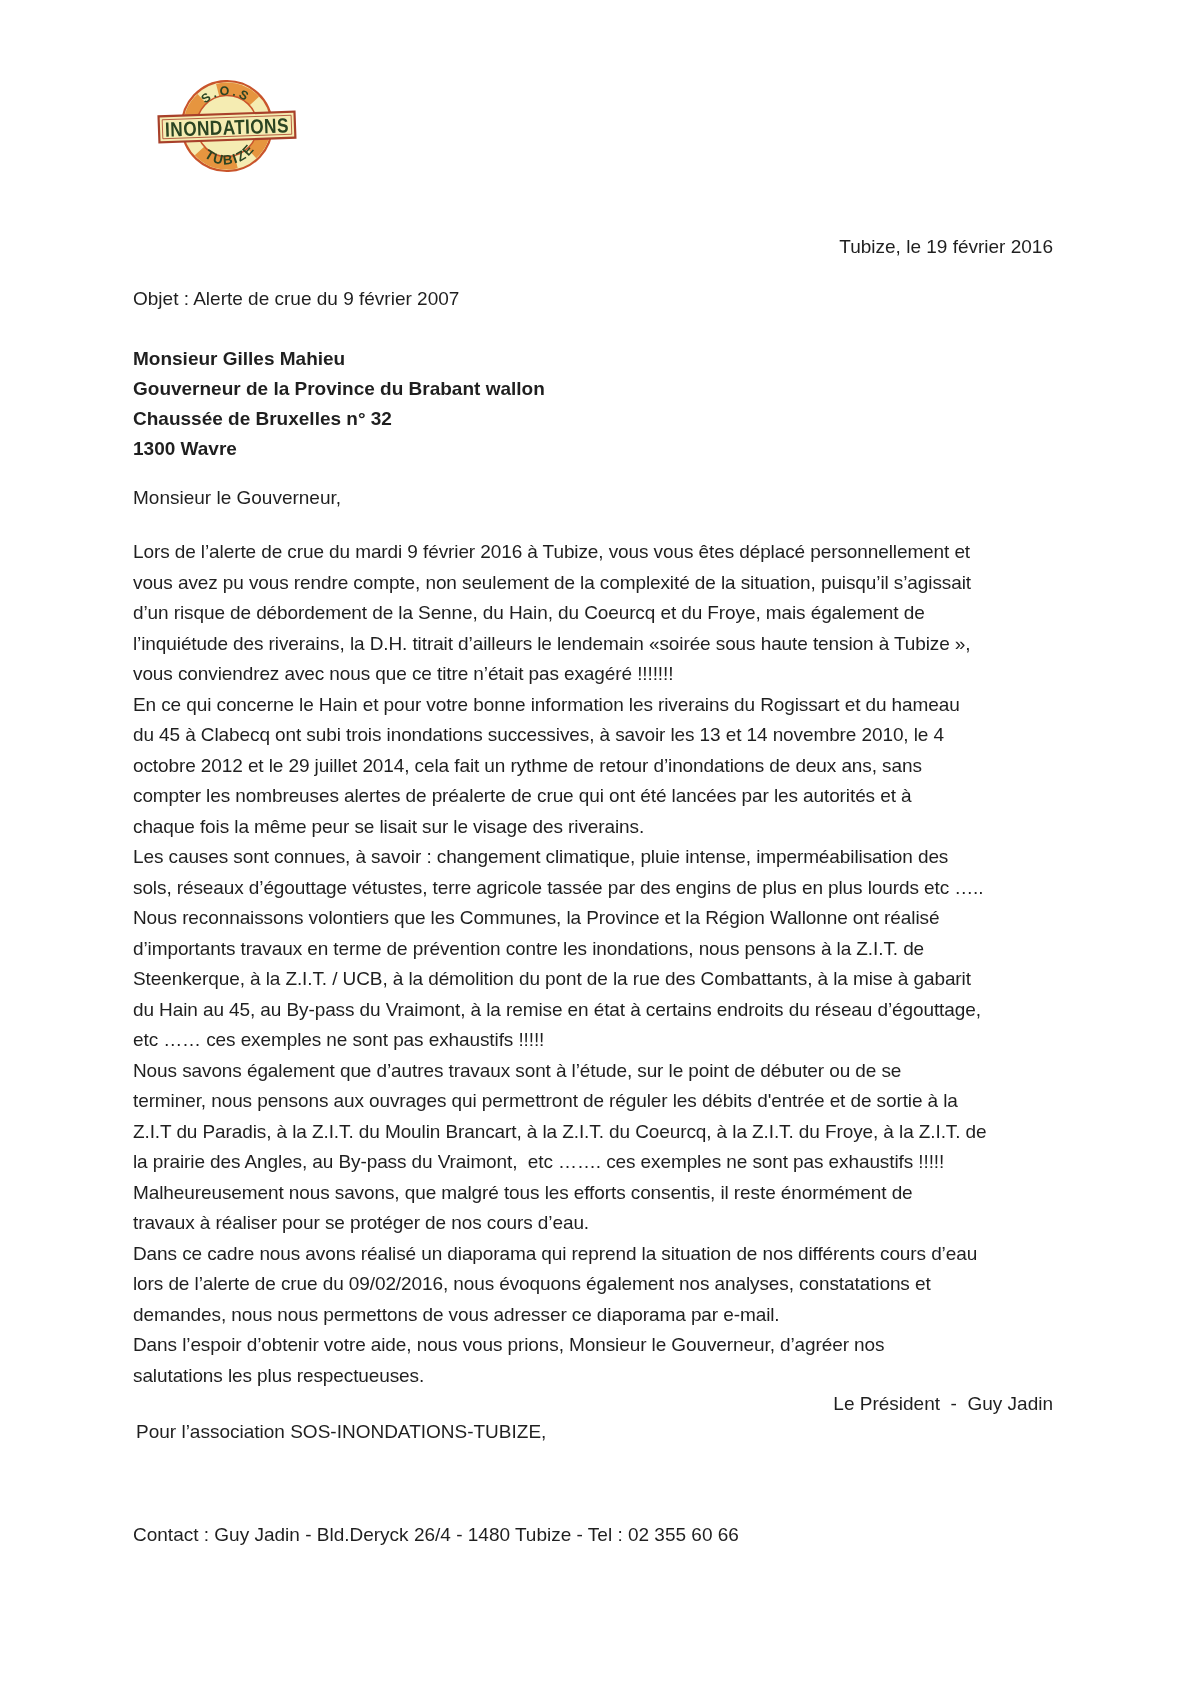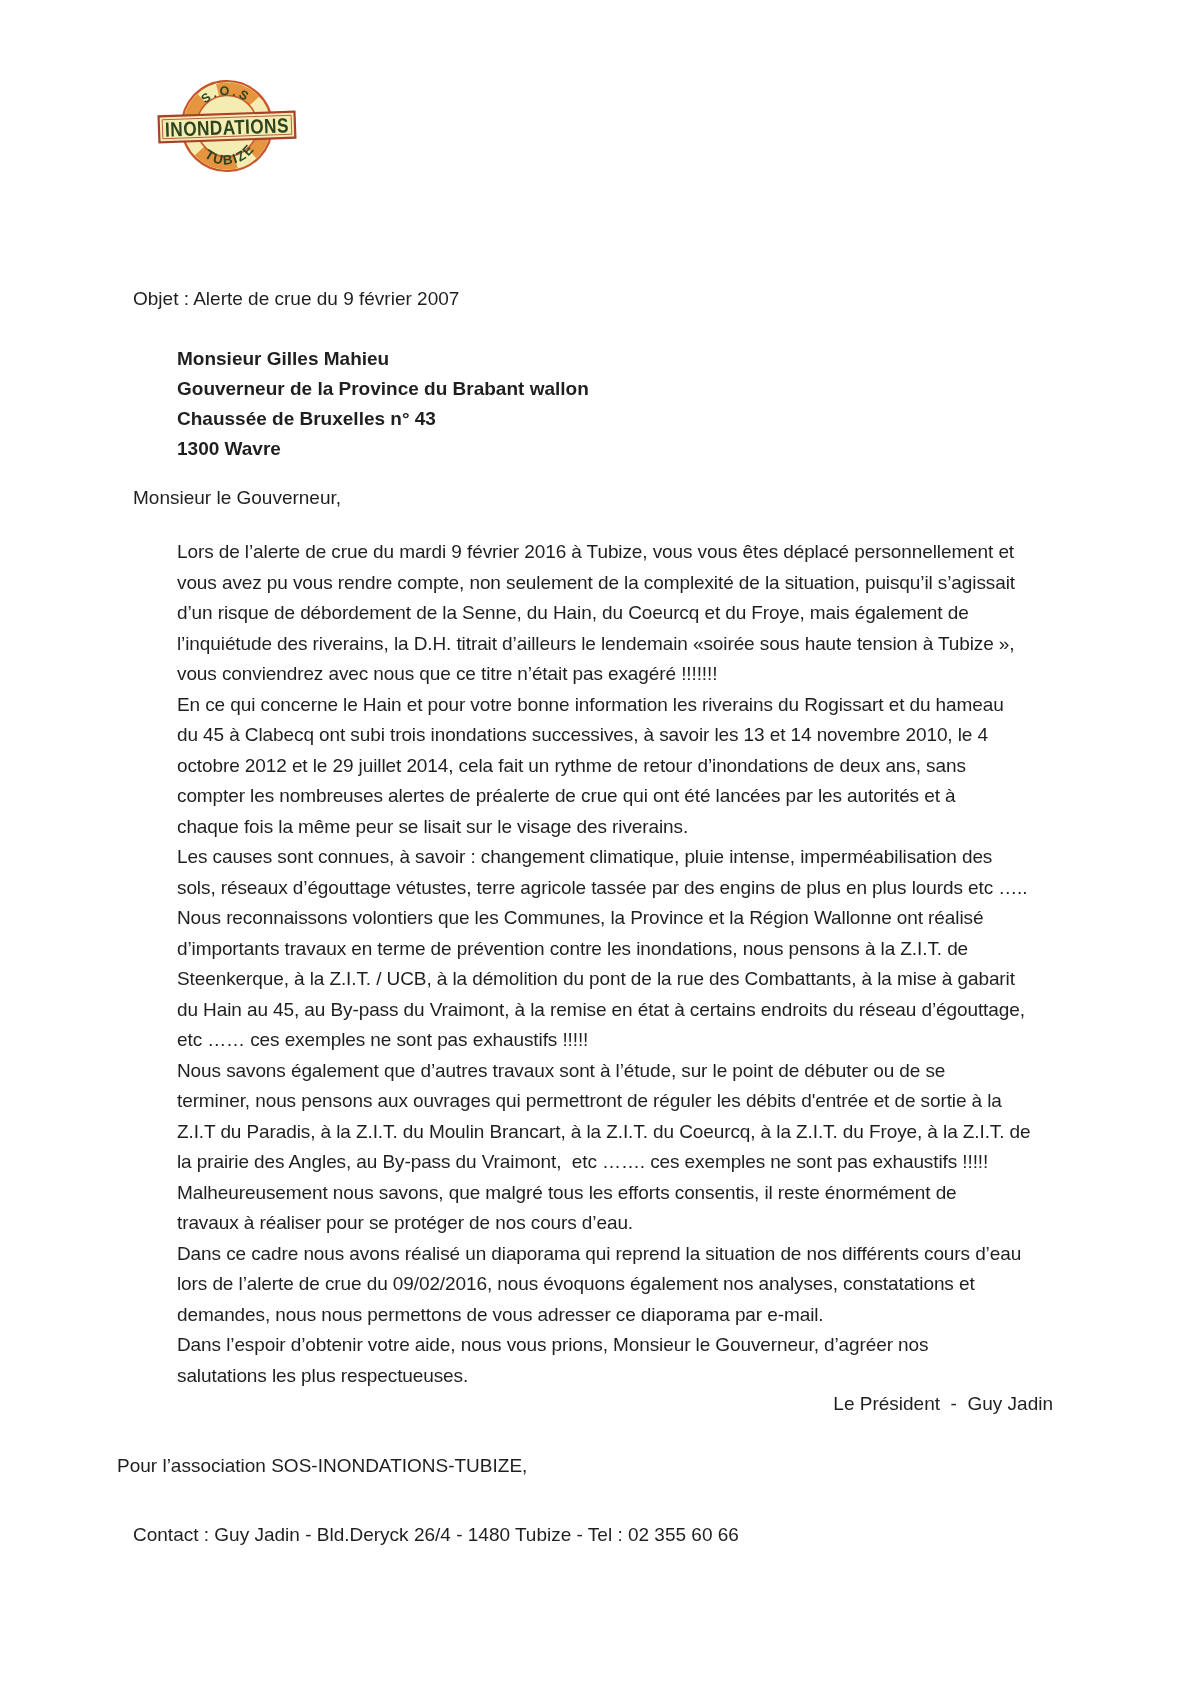--- a/index.html
+++ b/index.html
@@ -14,25 +14,25 @@
   }
   .abs { position:absolute; }
   .txt { font-size:19px; white-space:pre; }
   .logo-wrap { left:157px; top:74px; width:140px; height:108px; }
   svg text { font-family:"Liberation Sans", sans-serif; }
   .date-line   { top:236px; left:133px; right:138px; text-align:right; }
   .subject     { top:288px; left:133px; }
   .recipient   { top:344px; left:133px; font-weight:700; line-height:30px; }
   .salutation  { top:487px; left:133px; }
   .body-block  { top:537px; left:133px; line-height:30.5px; letter-spacing:-0.1px; }
-  .closing     { top:1421px; left:117px;margin-top:34px; }
+  .closing     { top:1421px; left:136px; }
   .signature   { top:1393px; left:133px; right:138px; text-align:right; }
   .contact     { top:1524px; left:133px; }
   .copy-note   { top:1574px; left:133px; }
-  .line { white-space:pre;margin-left:44px; }
+  .line { white-space:pre; }
 </style>
 </head>
 <body>
 
 <div class="page">
 
   <div class="abs logo-wrap">
     <svg viewBox="0 0 140 108" width="140" height="108">
       <g transform="rotate(-2 70 54)">
 
@@ -54,24 +54,25 @@
           <text x="0" y="0" text-anchor="middle" font-size="20.5" font-weight="bold" fill="#2b4422" letter-spacing="0.5">INONDATIONS</text>
         </g>
 
         <text font-size="13.5" font-weight="bold" fill="#2b4422" letter-spacing="1.5">
           <textPath href="#arc-bottom" startOffset="50%" text-anchor="middle">TUBIZE</textPath>
         </text>
       </g>
     </svg>
   </div>
 
+  <div class="abs txt date-line">Tubize, le 19 février 2016</div>
 
   <div class="abs txt subject">Objet : Alerte de crue du 9 février 2007</div>
 
-  <div class="abs txt recipient"><div class="line">Monsieur Gilles Mahieu</div><div class="line">Gouverneur de la Province du Brabant wallon</div><div class="line">Chaussée de Bruxelles n° 43</div><div class="line">1300 Wavre</div></div>
+  <div class="abs txt recipient"><div class="line">Monsieur Gilles Mahieu</div><div class="line">Gouverneur de la Province du Brabant wallon</div><div class="line">Chaussée de Bruxelles n° 32</div><div class="line">1300 Wavre</div></div>
 
   <div class="abs txt salutation">Monsieur le Gouverneur,</div>
 
   <div class="abs txt body-block"><div class="line">Lors de l’alerte de crue du mardi 9 février 2016 à Tubize, vous vous êtes déplacé personnellement et</div><div class="line">vous avez pu vous rendre compte, non seulement de la complexité de la situation, puisqu’il s’agissait</div><div class="line">d’un risque de débordement de la Senne, du Hain, du Coeurcq et du Froye, mais également de</div><div class="line">l’inquiétude des riverains, la D.H. titrait d’ailleurs le lendemain «soirée sous haute tension à Tubize »,</div><div class="line">vous conviendrez avec nous que ce titre n’était pas exagéré !!!!!!!</div><div class="line">En ce qui concerne le Hain et pour votre bonne information les riverains du Rogissart et du hameau</div><div class="line">du 45 à Clabecq ont subi trois inondations successives, à savoir les 13 et 14 novembre 2010, le 4</div><div class="line">octobre 2012 et le 29 juillet 2014, cela fait un rythme de retour d’inondations de deux ans, sans</div><div class="line">compter les nombreuses alertes de préalerte de crue qui ont été lancées par les autorités et à</div><div class="line">chaque fois la même peur se lisait sur le visage des riverains.</div><div class="line">Les causes sont connues, à savoir : changement climatique, pluie intense, imperméabilisation des</div><div class="line">sols, réseaux d’égouttage vétustes, terre agricole tassée par des engins de plus en plus lourds etc …..</div><div class="line">Nous reconnaissons volontiers que les Communes, la Province et la Région Wallonne ont réalisé</div><div class="line">d’importants travaux en terme de prévention contre les inondations, nous pensons à la Z.I.T. de</div><div class="line">Steenkerque, à la Z.I.T. / UCB, à la démolition du pont de la rue des Combattants, à la mise à gabarit</div><div class="line">du Hain au 45, au By-pass du Vraimont, à la remise en état à certains endroits du réseau d’égouttage,</div><div class="line">etc …… ces exemples ne sont pas exhaustifs !!!!!</div><div class="line">Nous savons également que d’autres travaux sont à l’étude, sur le point de débuter ou de se</div><div class="line">terminer, nous pensons aux ouvrages qui permettront de réguler les débits d'entrée et de sortie à la</div><div class="line">Z.I.T du Paradis, à la Z.I.T. du Moulin Brancart, à la Z.I.T. du Coeurcq, à la Z.I.T. du Froye, à la Z.I.T. de</div><div class="line">la prairie des Angles, au By-pass du Vraimont,  etc ……. ces exemples ne sont pas exhaustifs !!!!!</div><div class="line">Malheureusement nous savons, que malgré tous les efforts consentis, il reste énormément de</div><div class="line">travaux à réaliser pour se protéger de nos cours d’eau.</div><div class="line">Dans ce cadre nous avons réalisé un diaporama qui reprend la situation de nos différents cours d’eau</div><div class="line">lors de l’alerte de crue du 09/02/2016, nous évoquons également nos analyses, constatations et</div><div class="line">demandes, nous nous permettons de vous adresser ce diaporama par e-mail.</div><div class="line">Dans l’espoir d’obtenir votre aide, nous vous prions, Monsieur le Gouverneur, d’agréer nos</div><div class="line">salutations les plus respectueuses.</div></div>
 
   <div class="abs txt closing">Pour l’association SOS-INONDATIONS-TUBIZE,</div>
 
   <div class="abs txt signature">Le Président  -  Guy Jadin</div>
 
   <div class="abs txt contact">Contact : Guy Jadin - Bld.Deryck 26/4 - 1480 Tubize - Tel : 02 355 60 66</div>

